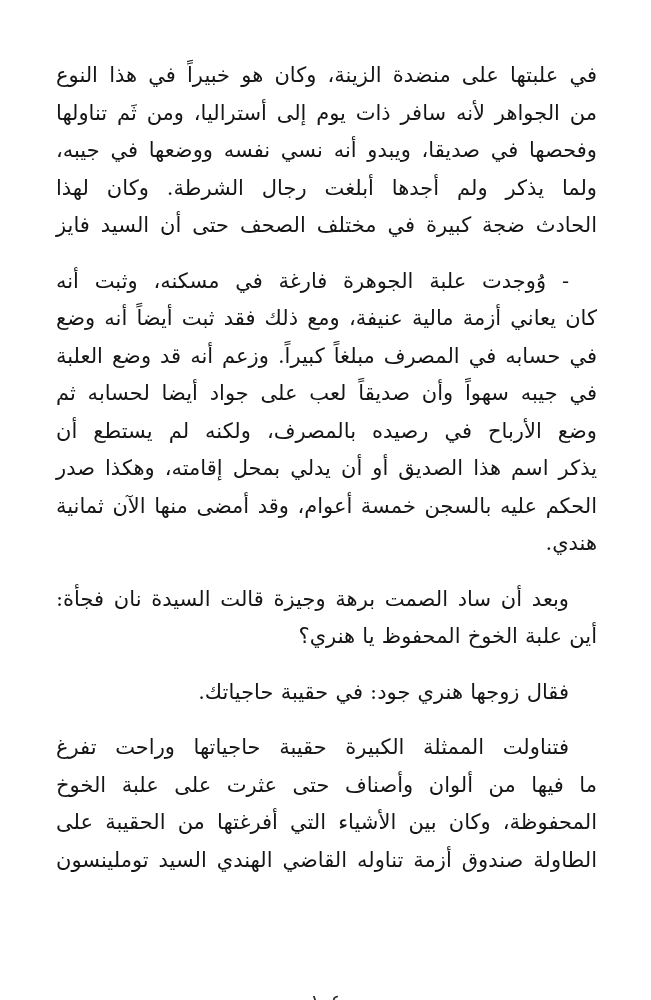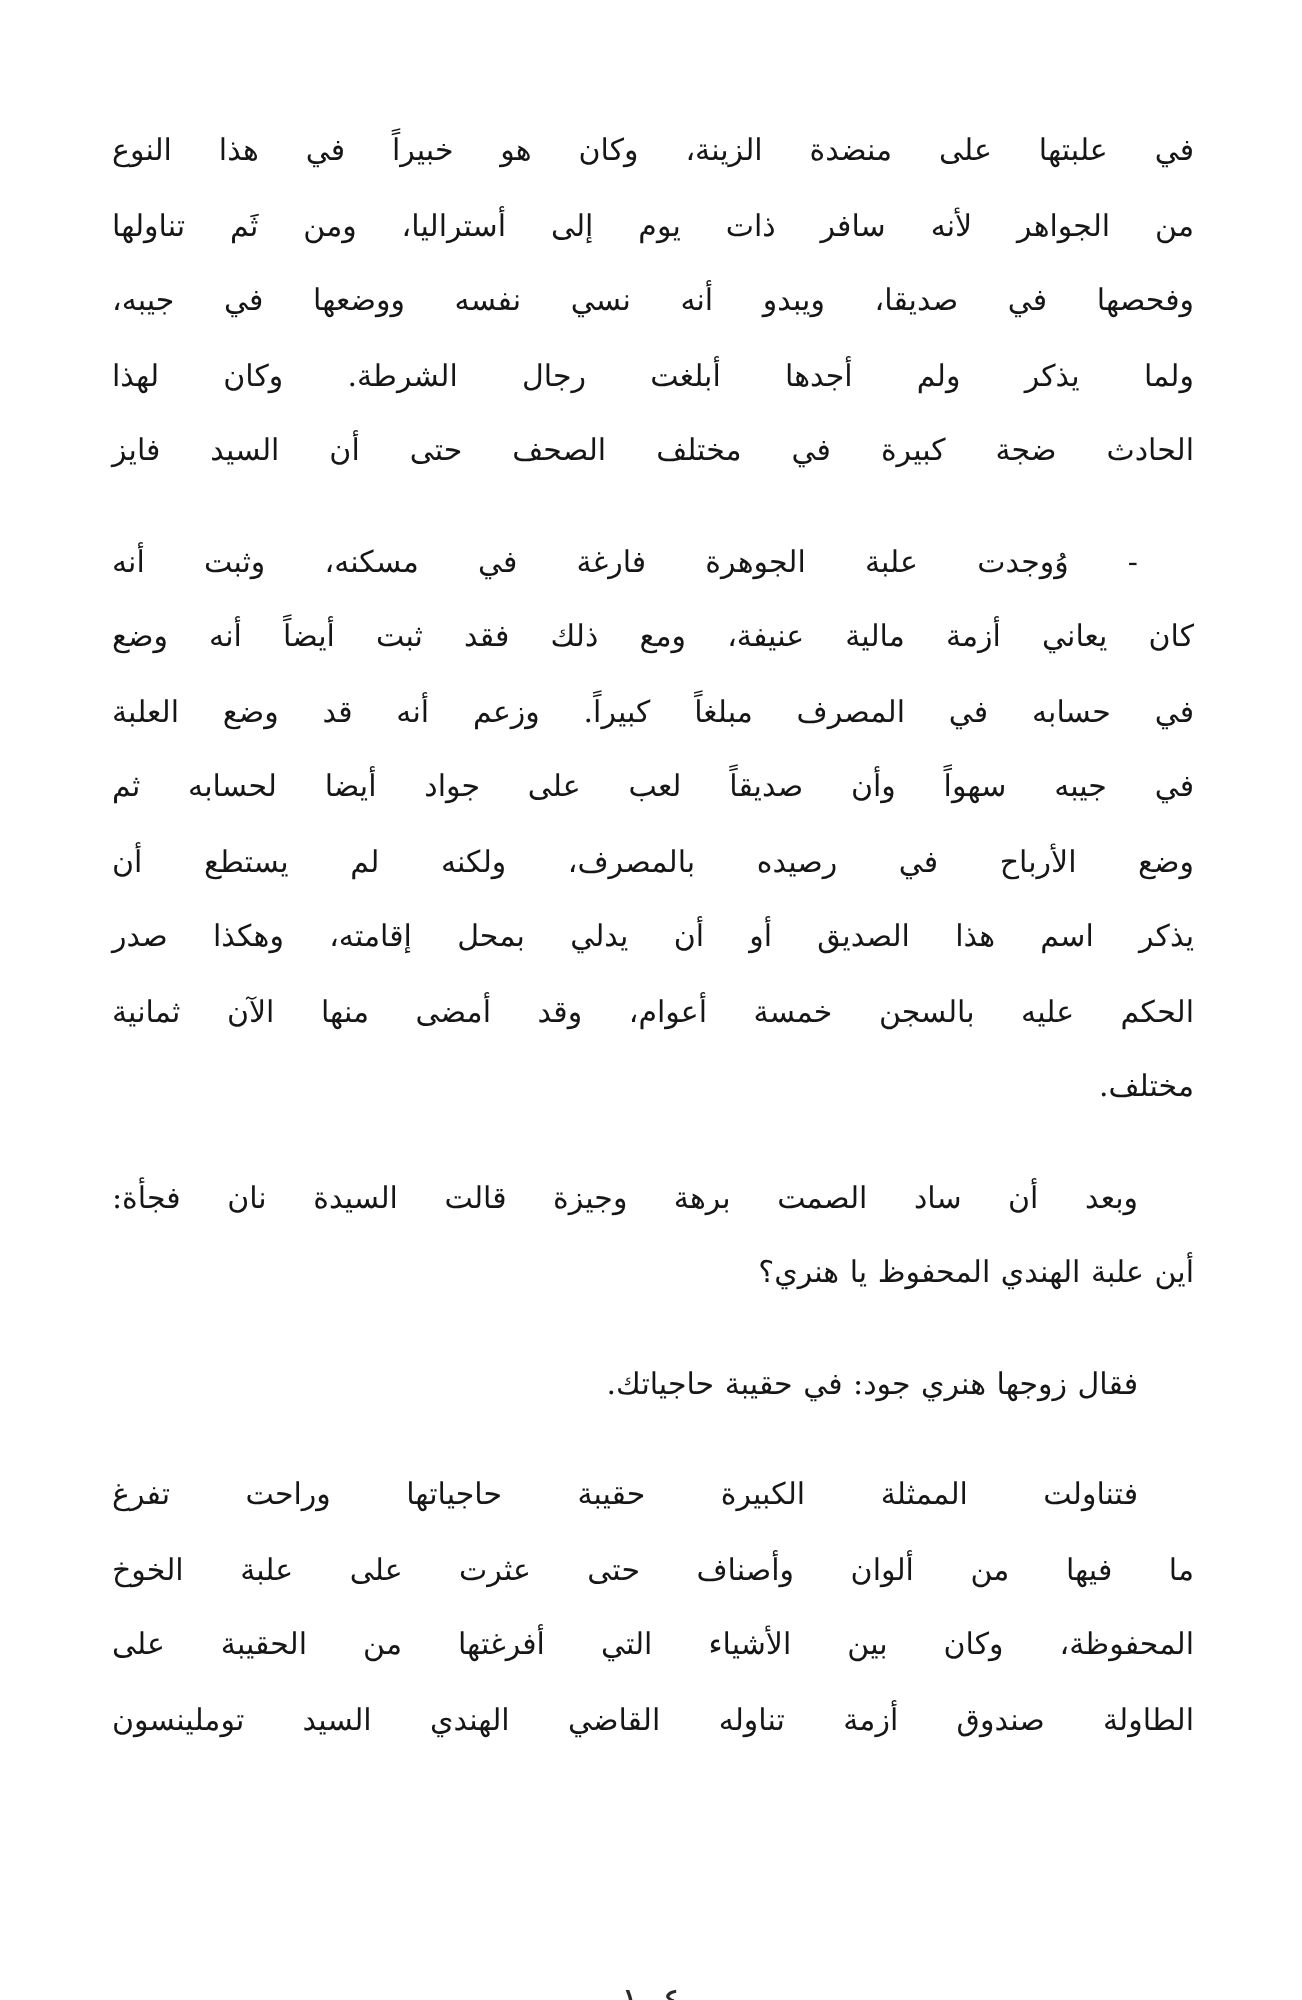--- a/index.html
+++ b/index.html
@@ -19,21 +19,21 @@
   .text-block {
     position: absolute;
     top: 57px;
     right: 54px;
     left: 56px;
   }
   .paragraph { margin: 0; }
   .paragraph + .paragraph { margin-top: 18px; }
   .line {
     direction: rtl;
-    font-size: 15px;
+    font-size: 21px;
     line-height: 37.5px;
     color: #161616;
     text-align: right;
     white-space: normal;
     word-spacing: 0.5px;
   }
   
   .line.jl {
     text-align: justify;
     text-align-last: justify;
@@ -64,25 +64,25 @@
         <div class="line jl">الحادث ضجة كبيرة في مختلف الصحف حتى أن السيد فايز</div>
       </div>
       <div class="paragraph">
         <div class="line jl indent">- وُوجدت علبة الجوهرة فارغة في مسكنه، وثبت أنه</div>
         <div class="line jl">كان يعاني أزمة مالية عنيفة، ومع ذلك فقد ثبت أيضاً أنه وضع</div>
         <div class="line jl">في حسابه في المصرف مبلغاً كبيراً. وزعم أنه قد وضع العلبة</div>
         <div class="line jl">في جيبه سهواً وأن صديقاً لعب على جواد أيضا لحسابه ثم</div>
         <div class="line jl">وضع الأرباح في رصيده بالمصرف، ولكنه لم يستطع أن</div>
         <div class="line jl">يذكر اسم هذا الصديق أو أن يدلي بمحل إقامته، وهكذا صدر</div>
         <div class="line jl">الحكم عليه بالسجن خمسة أعوام، وقد أمضى منها الآن ثمانية</div>
-        <div class="line">مختلف.</div>
+        <div class="line">هندي.</div>
       </div>
       <div class="paragraph">
         <div class="line jl indent">وبعد أن ساد الصمت برهة وجيزة قالت السيدة نان فجأة:</div>
-        <div class="line">أين علبة الهندي المحفوظ يا هنري؟</div>
+        <div class="line">أين علبة الخوخ المحفوظ يا هنري؟</div>
       </div>
       <div class="paragraph">
         <div class="line indent">فقال زوجها هنري جود: في حقيبة حاجياتك.</div>
       </div>
       <div class="paragraph">
         <div class="line jl indent">فتناولت الممثلة الكبيرة حقيبة حاجياتها وراحت تفرغ</div>
         <div class="line jl">ما فيها من ألوان وأصناف حتى عثرت على علبة الخوخ</div>
         <div class="line jl">المحفوظة، وكان بين الأشياء التي أفرغتها من الحقيبة على</div>
         <div class="line jl">الطاولة صندوق أزمة تناوله القاضي الهندي السيد توملينسون</div>
       </div>

